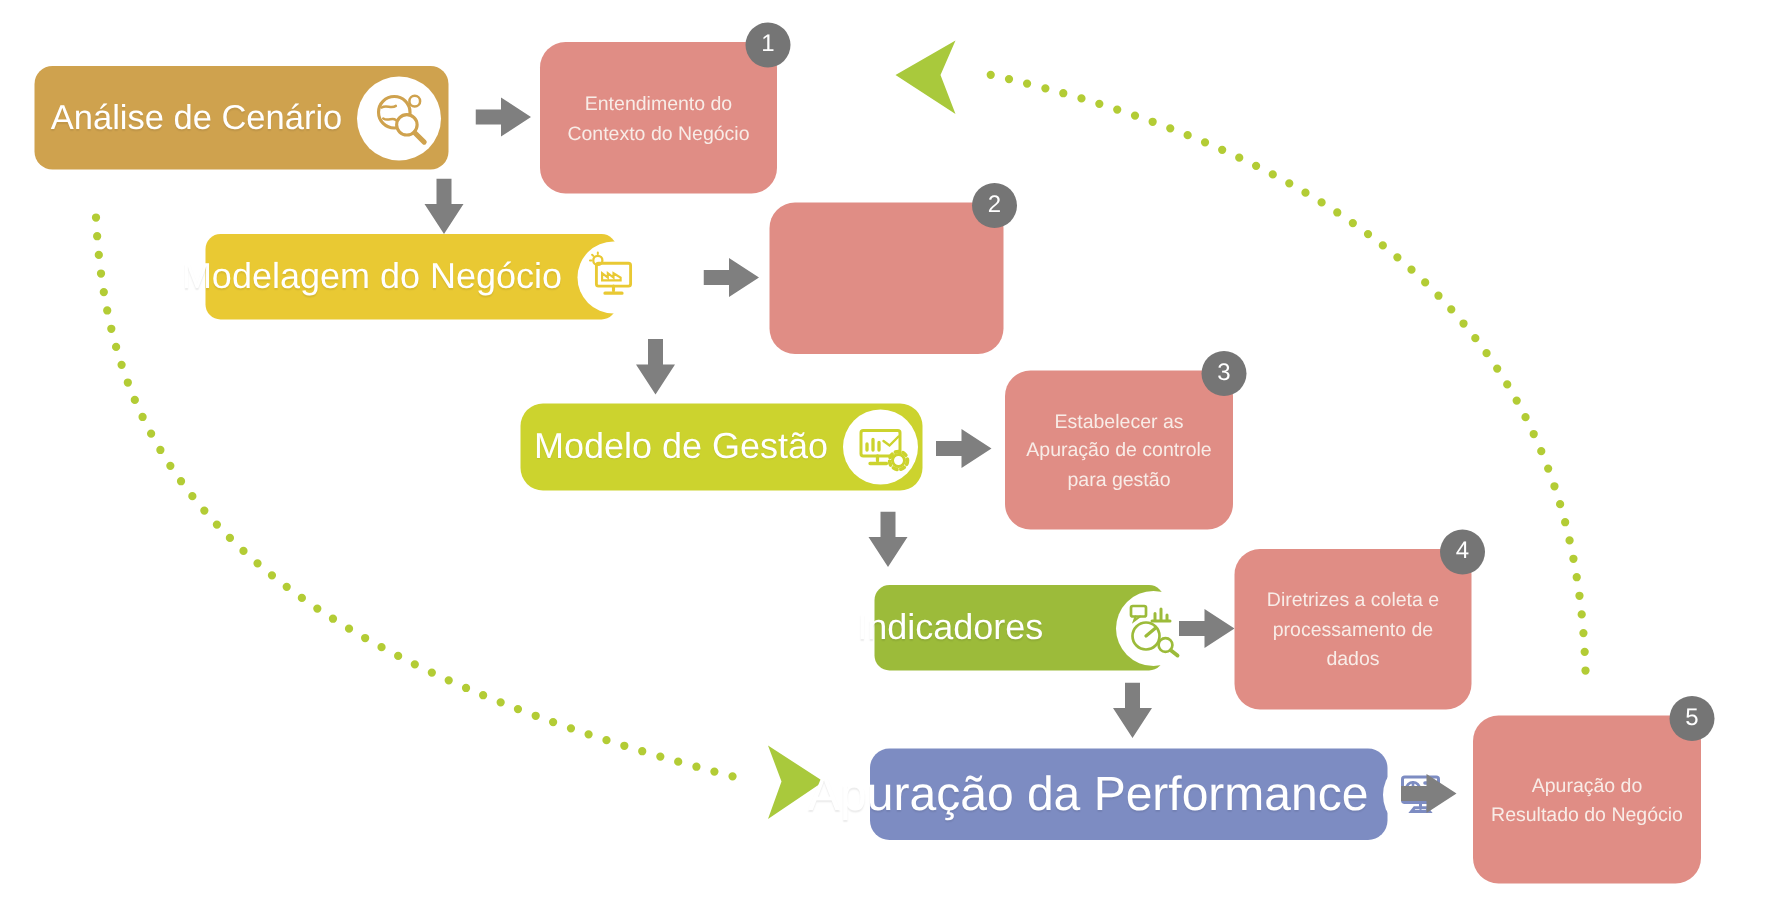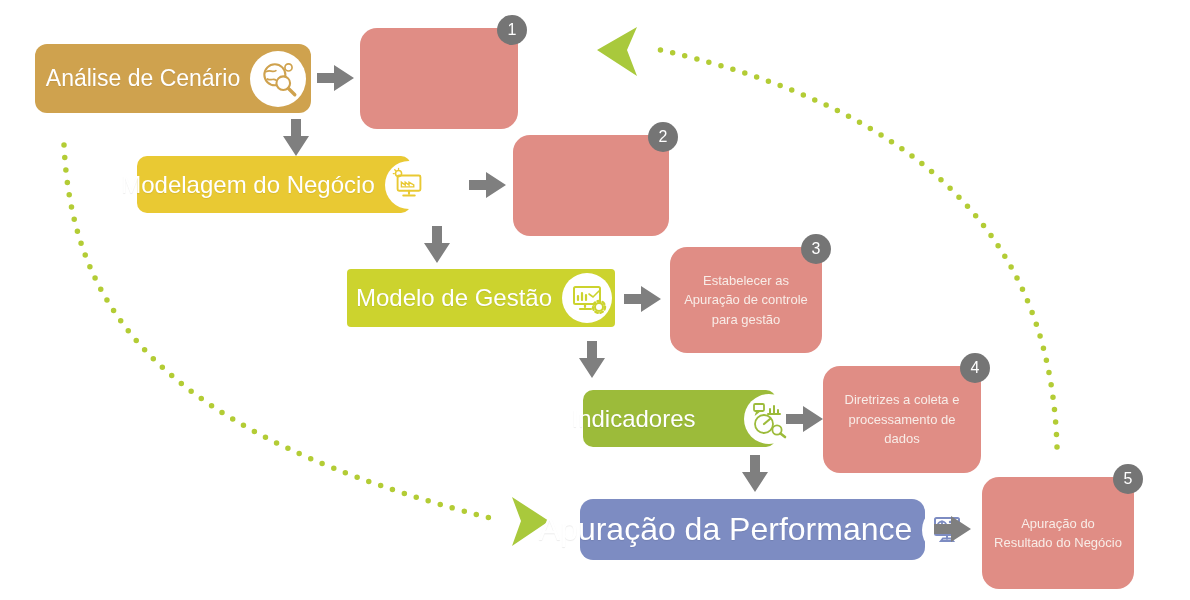--- a/index.html
+++ b/index.html
@@ -7,25 +7,25 @@
   .canvas{position:relative;width:1190px;height:600px;background:#ffffff;overflow:hidden;}
 
   .layer{position:absolute;left:0;top:0;width:1190px;height:600px;pointer-events:none;}
 
   
   .stage{position:absolute;display:flex;align-items:center;justify-content:center;gap:10px;
          color:#fff;border-radius:12px;box-sizing:border-box;padding:0 8px 0 14px;}
   .stage-label{white-space:nowrap;text-shadow:0 1px 1px rgba(0,0,0,0.08);}
   .icon-circle{background:#fff;border-radius:50%;display:flex;align-items:center;justify-content:center;flex:0 0 auto;}
 
-  .s1{left:35px;top:44px;width:276px;height:69px;background:#cfa24e;font-size:23px;}
+  .s1{left:23px;top:44px;width:276px;height:69px;background:#cfa24e;font-size:23px;}
   .s1 .icon-circle{width:56px;height:56px;}
   .s2{left:137px;top:156px;width:274px;height:57px;background:#e9c933;font-size:24px;border-radius:10px;}
   .s2 .icon-circle{width:48px;height:48px;}
-  .s3{left:347px;top:269px;width:268px;height:58px;background:#ccd32e;font-size:24px;border-radius:4px;}
+  .s3{left:347px;top:269px;width:268px;height:58px;background:#ccd32e;font-size:24px;border-radius:15px;}
   .s3 .icon-circle{width:50px;height:50px;}
   .s4{left:583px;top:390px;width:193px;height:57px;background:#9cbb3a;font-size:24px;border-radius:10px;padding:0 4px 0 10px;gap:48px;}
   .s4 .icon-circle{width:50px;height:50px;}
   .s5{left:580px;top:499px;width:345px;height:61px;background:#7d8cc2;font-size:32px;border-radius:13px;}
   .s5 .icon-circle{width:50px;height:50px;}
 
   
   .outcome{position:absolute;background:#e08d85;border-radius:17px;color:#f8ece7;
            display:flex;align-items:center;justify-content:center;text-align:center;
            font-size:13px;line-height:1.5;box-sizing:border-box;padding:10px 12px;}
@@ -67,20 +67,21 @@
         <circle cx="30" cy="9" r="3.4" stroke-width="1.6"></circle>
         <circle cx="25" cy="24" r="6.5" fill="#ffffff"></circle>
         <path d="M30 29 L36 35" stroke-width="3.2"></path>
       </svg>
     </span>
   </div>
   <svg class="flow-arrow ar1" width="38" height="30" viewBox="0 0 38 30">
     <path d="M0 10 H17 V2 L37 15 L17 28 V20 H0 Z" fill="#7f7f7f"></path>
   </svg>
   <div class="outcome o1">
+    <span>Entendimento do Contexto do Negócio</span>
     <span class="badge">1</span>
   </div>
   <svg class="flow-arrow ad1" width="30" height="38" viewBox="0 0 30 38">
     <path d="M10 0 V17 H2 L15 37 L28 17 H20 V0 Z" fill="#7f7f7f"></path>
   </svg>
 
   <div class="stage s2">
     <span class="stage-label">Modelagem do Negócio</span>
     <span class="icon-circle">
       <svg width="38" height="38" viewBox="0 0 40 40" fill="none" stroke="#e9c933" stroke-width="2" stroke-linecap="round">

